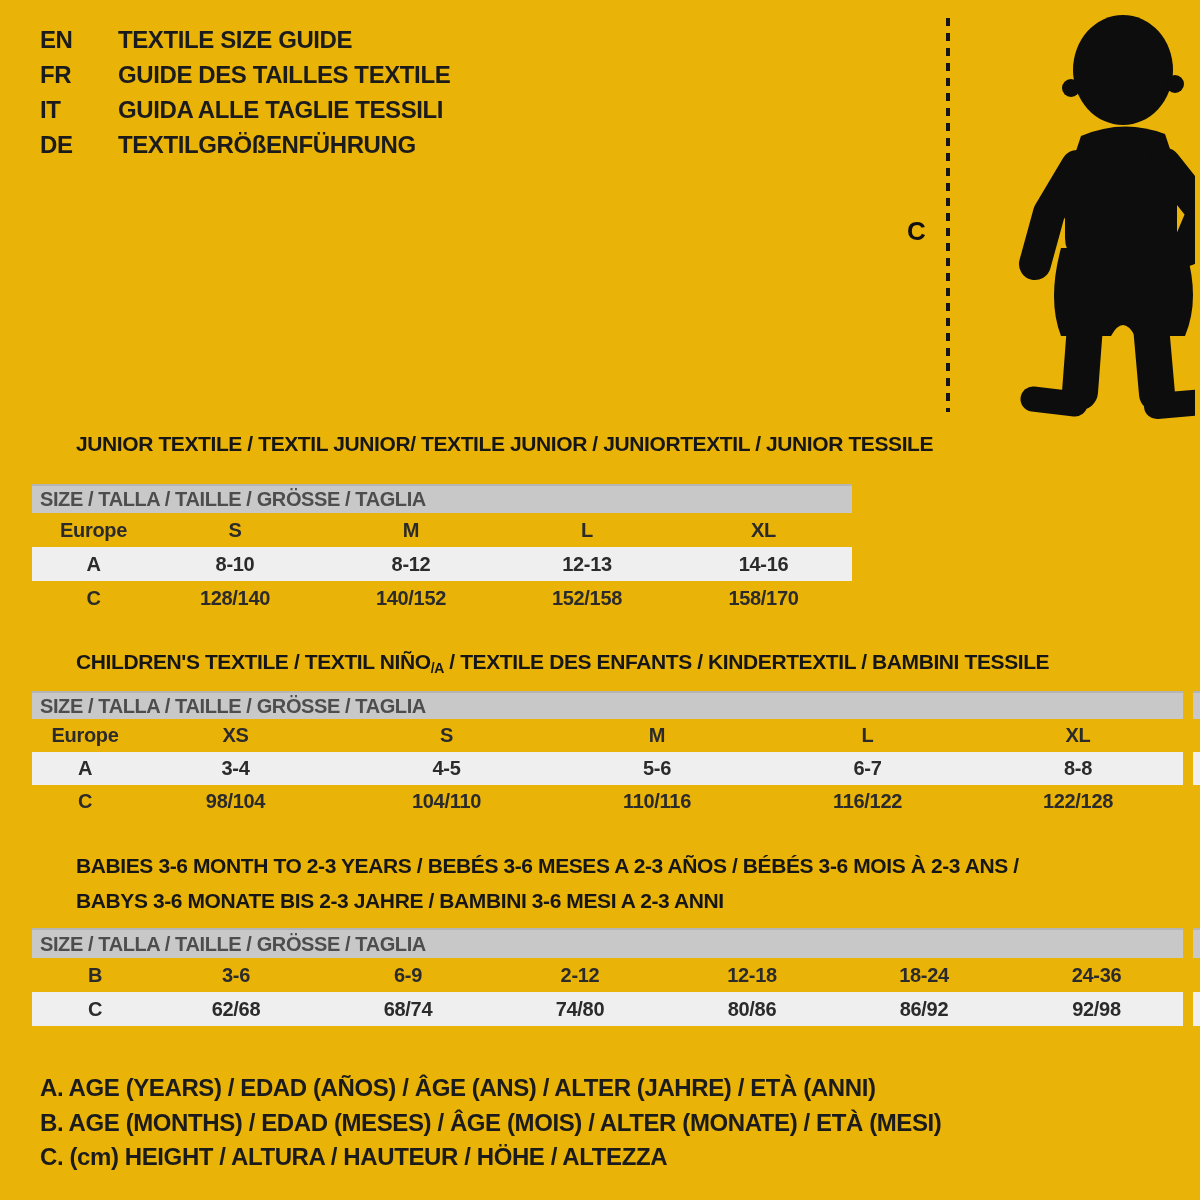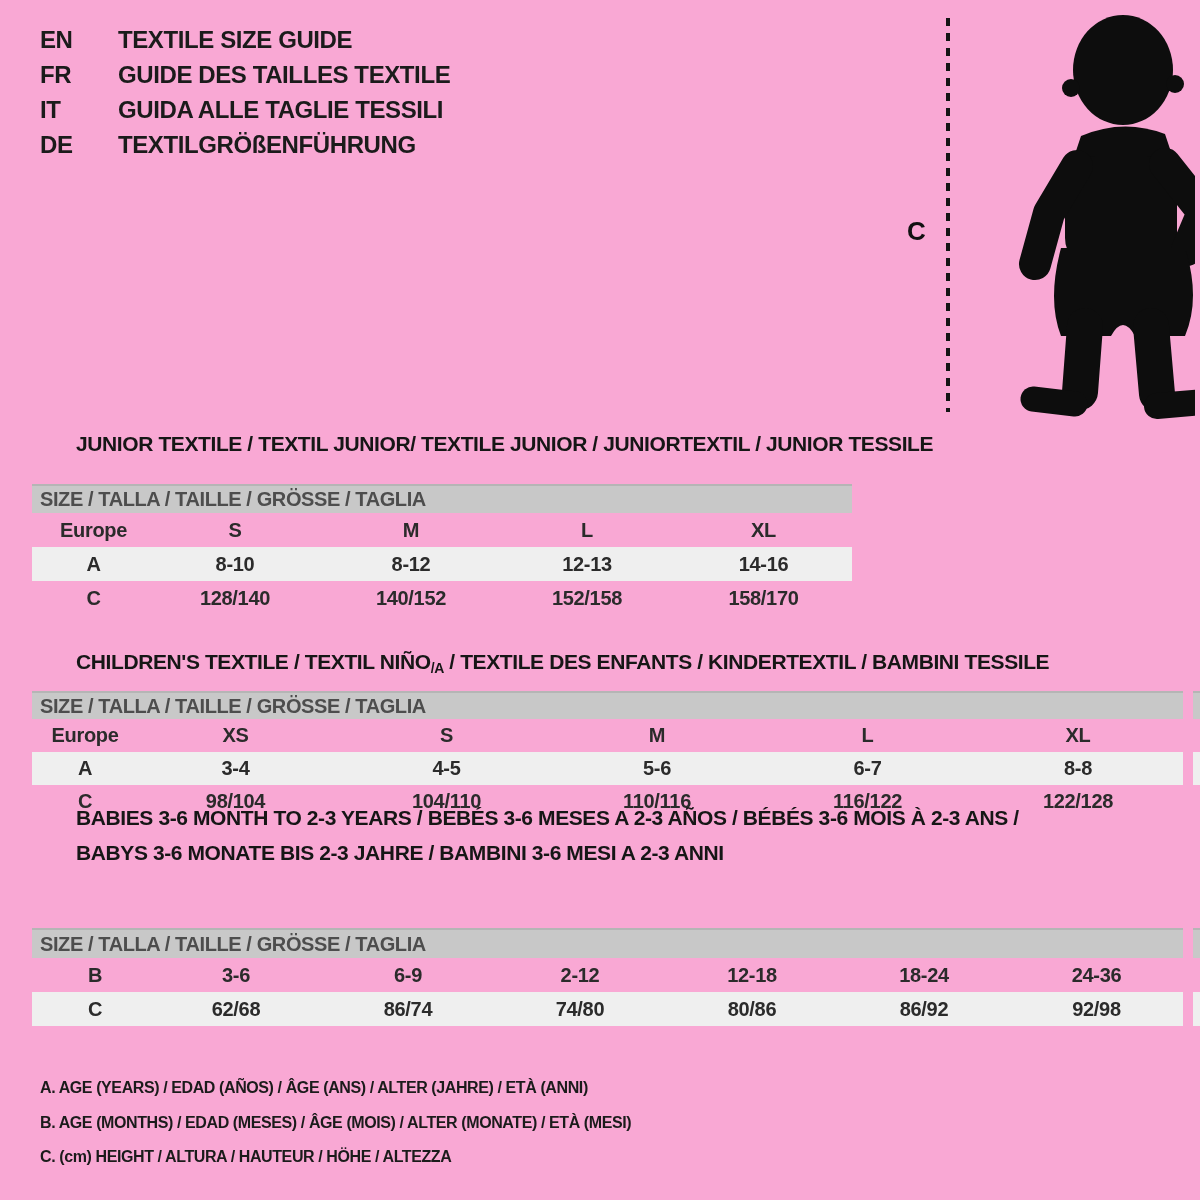--- a/index.html
+++ b/index.html
@@ -1,20 +1,20 @@
 <!DOCTYPE html>
 <html><head>
 <meta charset="utf-8">
 <style>
   html,body{margin:0;padding:0;}
   body{
     width:1200px;height:1200px;background:#ffffff;
     font-family:"Liberation Sans",sans-serif;color:#262626;
   }
-  .page{position:relative;width:1200px;height:1200px;overflow:hidden;background:#f9a8d4;}
+  .page{position:relative;width:1200px;height:1200px;overflow:hidden;background:#eab308;}
 
   
   .lang{position:absolute;left:40px;top:22px;}
   .lang-row{display:flex;height:35px;align-items:center;font-weight:bold;font-size:24px;letter-spacing:-0.4px;color:#1b1b1b;}
   .lang-code{width:78px;}
 
   
   .figure{position:absolute;left:895px;top:8px;width:300px;height:412px;}
 
   
@@ -46,21 +46,21 @@
   .tbl-babies .tbl-head{height:30px;}
   .tbl-babies td{height:34px;}
 
   
   .sliver{position:absolute;left:1193px;width:7px;}
   .sliver.head{background:#c8c8c8;border-top:2px solid #b5b5b5;box-sizing:border-box;}
   .sliver.stripe{background:#efefef;}
 
   
   .legend{position:absolute;left:40px;top:1071px;}
-  .legend-line{font-weight:bold;font-size:16px;letter-spacing:-0.4px;color:#1b1b1b;line-height:34.5px;white-space:nowrap;}
+  .legend-line{font-weight:bold;font-size:24px;letter-spacing:-0.4px;color:#1b1b1b;line-height:34.5px;white-space:nowrap;}
 </style>
 </head>
 <body>
 
 <div class="page">
 
   <div class="lang">
     <div class="lang-row">
       <span class="lang-code">EN</span>
       <span>TEXTILE SIZE GUIDE</span>
@@ -169,21 +169,21 @@
         <td>98/104</td>
         <td>104/110</td>
         <td>110/116</td>
         <td>116/122</td>
         <td>122/128</td>
       </tr>
     </tbody>
       </table>
   </div>
 
-  <div class="sec-title two-line" style="top:800px;">
+  <div class="sec-title two-line" style="top:848px;">
     <div>BABIES 3-6 MONTH TO 2-3 YEARS / BEBÉS 3-6 MESES A 2-3 AÑOS / BÉBÉS 3-6 MOIS À 2-3 ANS /</div>
     <div>BABYS 3-6 MONATE BIS 2-3 JAHRE / BAMBINI 3-6 MESI A 2-3 ANNI</div>
   </div>
   <div class="tbl tbl-babies">
     <div class="tbl-head">SIZE / TALLA / TAILLE / GRÖSSE / TAGLIA</div>
     <table>
       <colgroup>
           <col style="width:118px">
           <col style="width:172px">
           <col style="width:172px">
@@ -198,21 +198,21 @@
         <td>3-6</td>
         <td>6-9</td>
         <td>2-12</td>
         <td>12-18</td>
         <td>18-24</td>
         <td>24-36</td>
       </tr>
       <tr class="striped">
         <td class="lbl">C</td>
         <td>62/68</td>
-        <td>86/74</td>
+        <td>68/74</td>
         <td>74/80</td>
         <td>80/86</td>
         <td>86/92</td>
         <td>92/98</td>
       </tr>
     </tbody>
       </table>
   </div>
 
   <div class="sliver head" style="top:691px;height:28px;"></div>

